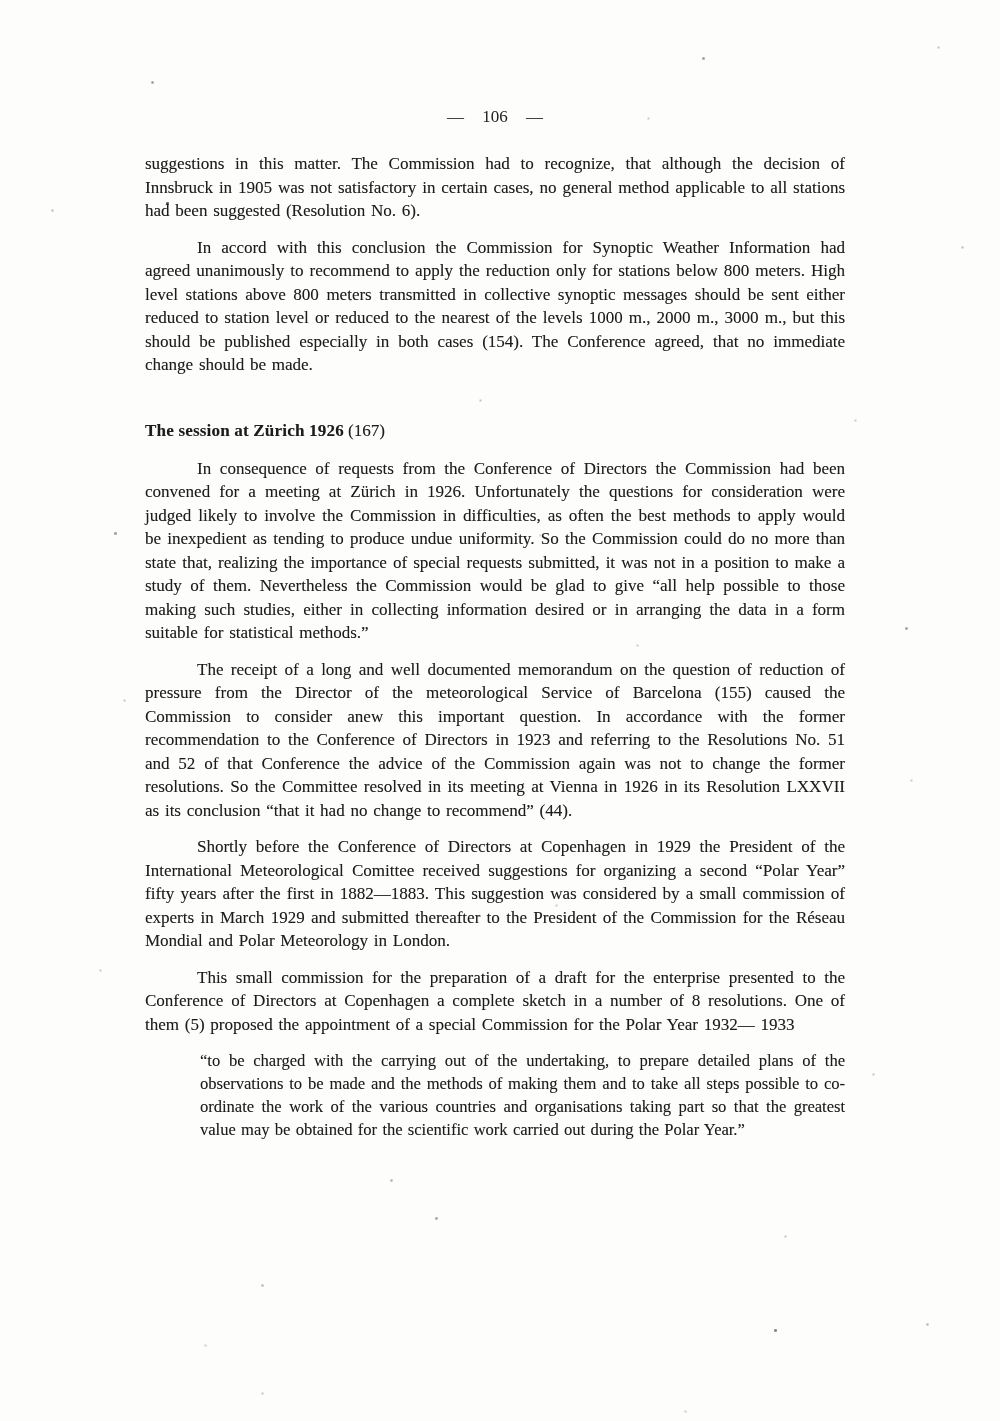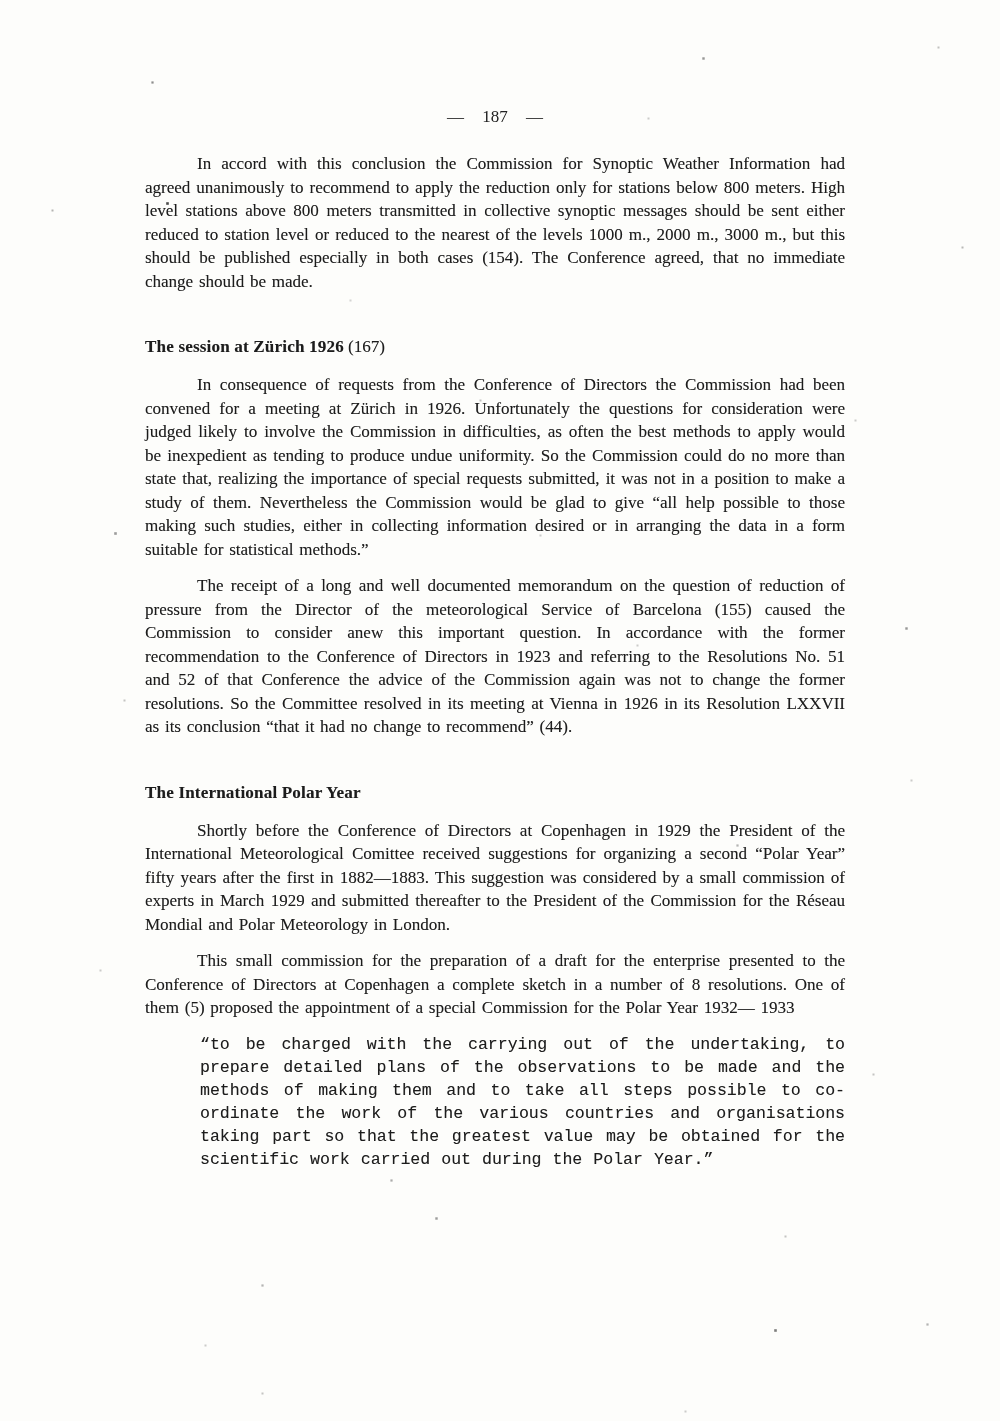--- a/index.html
+++ b/index.html
@@ -55,21 +55,20 @@
     letter-spacing: 0.2px;
   }
   blockquote.quote {
     font-size: 16.5px;
     line-height: 23px;
     text-align: justify;
     margin: 8px 0 0 55px;
     padding: 0;
     word-spacing: 1.2px;
     text-shadow: 0.2px 0 0 rgba(20,20,20,0.35);
-    font-family: Liberation Mono, monospace;
   }
   
   .speckles {
     position: absolute;
     top: 0; left: 0;
     width: 1px; height: 1px;
     background: transparent;
     box-shadow:
       152px 82px 0 0.6px rgba(50,50,50,0.55),
       703px 58px 0 0.7px rgba(50,50,50,0.5),
@@ -104,32 +103,32 @@
   }
 </style>
 </head>
 <body>
 
 <div class="page">
   <div class="speckles"></div>
 
   <div class="content">
 
-    <div class="page-number">— 187 —</div>
+    <div class="page-number">— 106 —</div>
 
+    <p class="para no-indent">suggestions in this matter. The Commission had to recognize, that although the decision of Innsbruck in 1905 was not satisfactory in certain cases, no general method applicable to all stations had been suggested (Resolution No. 6).</p>
 
     <p class="para">In accord with this conclusion the Commission for Synoptic Weather Information had agreed unanimously to recommend to apply the reduction only for stations below 800 meters. High level stations above 800 meters transmitted in collective synoptic messages should be sent either reduced to station level or reduced to the nearest of the levels 1000 m., 2000 m., 3000 m., but this should be published especially in both cases (154). The Conference agreed, that no immediate change should be made.</p>
 
     <h3 class="heading"><span class="bold">The session at Zürich 1926</span><span> (167)</span></h3>
 
     <p class="para">In consequence of requests from the Conference of Directors the Commission had been convened for a meeting at Zürich in 1926. Unfortunately the questions for consideration were judged likely to involve the Commission in difficulties, as often the best methods to apply would be inexpedient as tending to produce undue uniformity. So the Commission could do no more than state that, realizing the importance of special requests submitted, it was not in a position to make a study of them. Nevertheless the Commission would be glad to give “all help possible to those making such studies, either in collecting information desired or in arranging the data in a form suitable for statistical methods.”</p>
 
     <p class="para">The receipt of a long and well documented memorandum on the question of reduction of pressure from the Director of the meteorological Service of Barcelona (155) caused the Commission to consider anew this important question. In accordance with the former recommendation to the Conference of Directors in 1923 and referring to the Resolutions No. 51 and 52 of that Conference the advice of the Commission again was not to change the former resolutions. So the Committee resolved in its meeting at Vienna in 1926 in its Resolution LXXVII as its conclusion “that it had no change to recommend” (44).</p>
 
-    <h3 class="heading"><span class="bold">The International Polar Year</span><span></span></h3>
 
     <p class="para">Shortly before the Conference of Directors at Copenhagen in 1929 the President of the International Meteorological Comittee received suggestions for organizing a second “Polar Year” fifty years after the first in 1882—1883. This suggestion was considered by a small commission of experts in March 1929 and submitted thereafter to the President of the Commission for the Réseau Mondial and Polar Meteorology in London.</p>
 
     <p class="para">This small commission for the preparation of a draft for the enterprise presented to the Conference of Directors at Copenhagen a complete sketch in a number of 8 resolutions. One of them (5) proposed the appointment of a special Commission for the Polar Year 1932— 1933</p>
 
     <blockquote class="quote">“to be charged with the carrying out of the undertaking, to prepare detailed plans of the observations to be made and the methods of making them and to take all steps possible to co-ordinate the work of the various countries and organisations taking part so that the greatest value may be obtained for the scientific work carried out during the Polar Year.”</blockquote>
 
   </div>
 </div>
 

